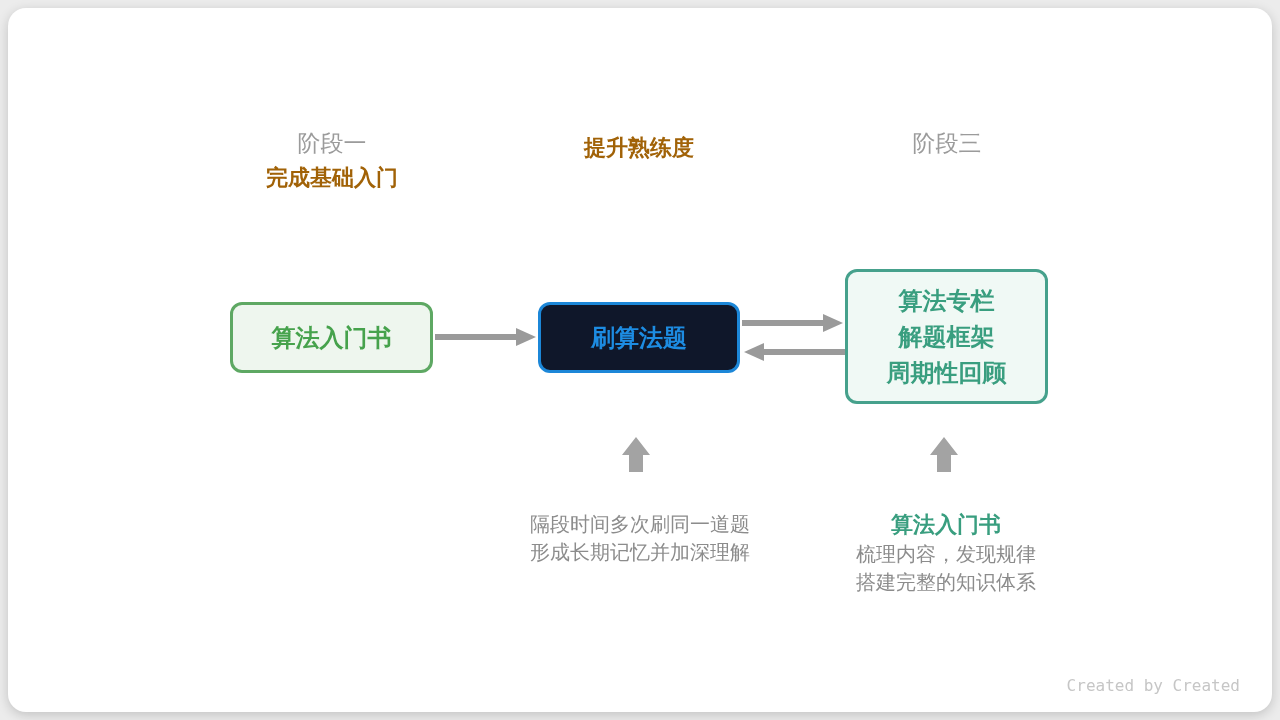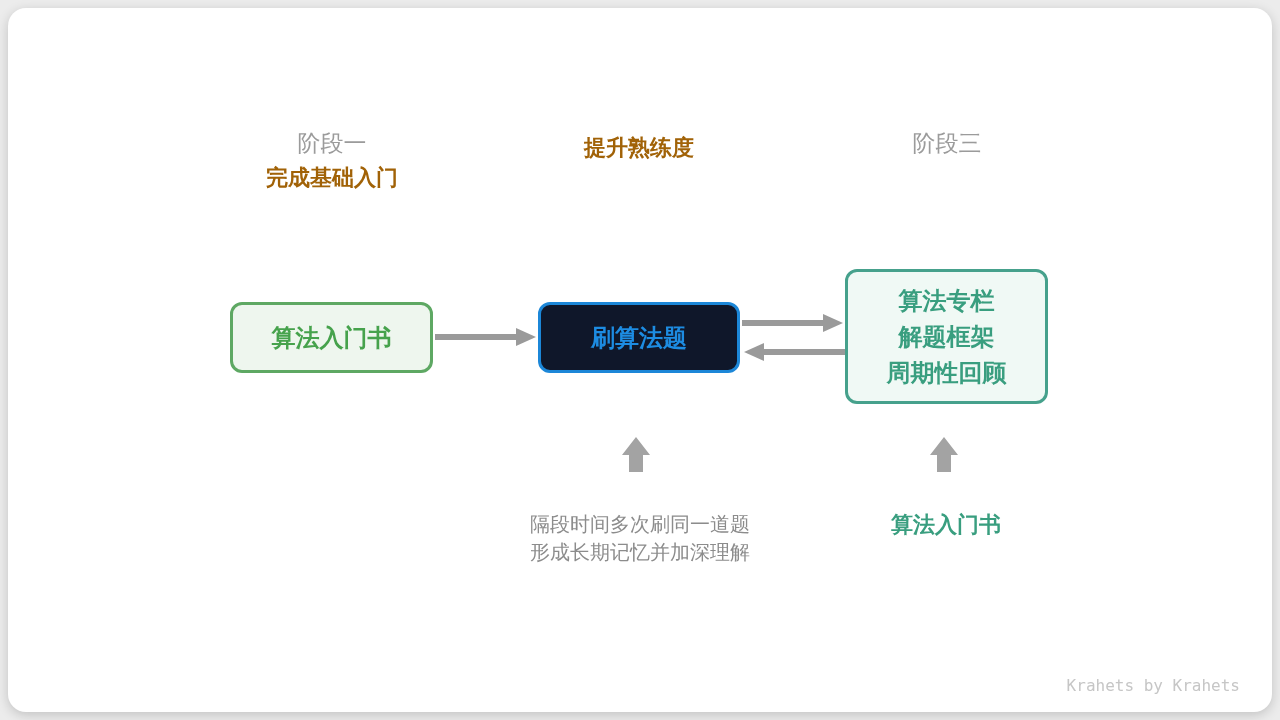--- a/index.html
+++ b/index.html
@@ -142,17 +142,21 @@
 
   <div class="abs annotation" style="left:442px; top:502px;">
     <div class="ann-desc">
       <div>隔段时间多次刷同一道题</div>
       <div>形成长期记忆并加深理解</div>
     </div>
   </div>
 
   <div class="abs annotation" style="left:748px; top:502px;">
     <div class="ann-title teal">算法入门书</div>
+    <div class="ann-desc">
+      <div>梳理内容，发现规律</div>
+      <div>搭建完整的知识体系</div>
+    </div>
   </div>
 
-  <div class="abs credit" style="right:32px; top:668px;">Krahets by Krahets</div>
+  <div class="abs credit" style="right:32px; top:668px;">Created by Created</div>
 
 </div>
 
 </body></html>

